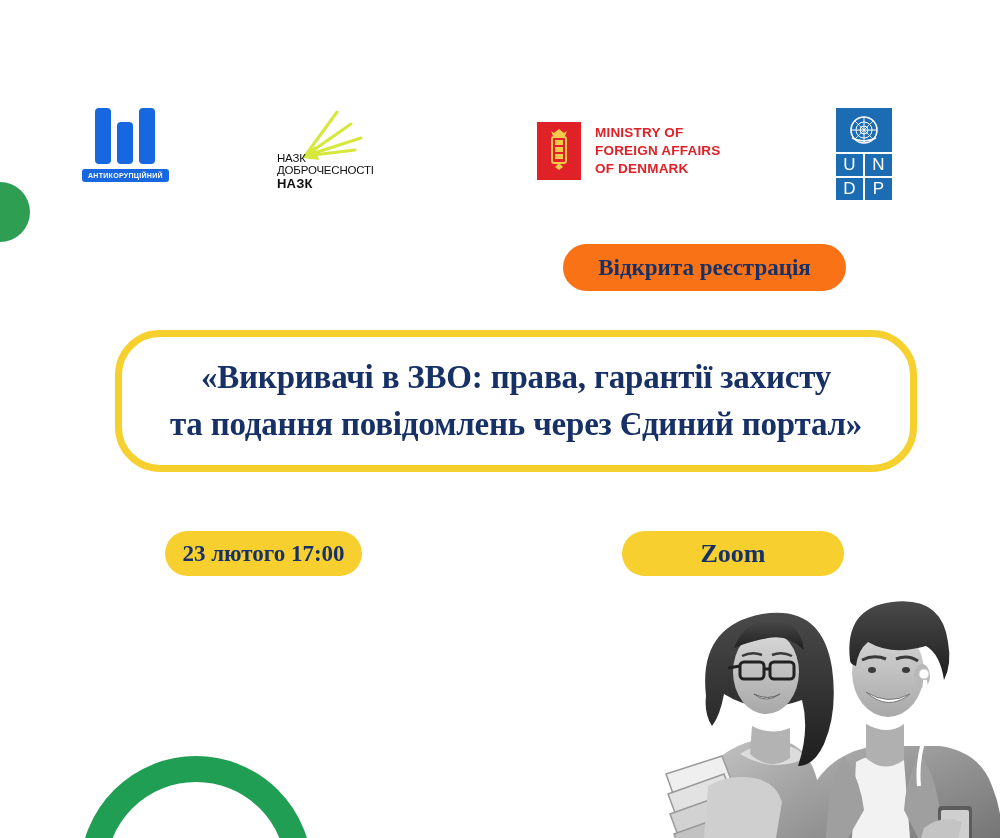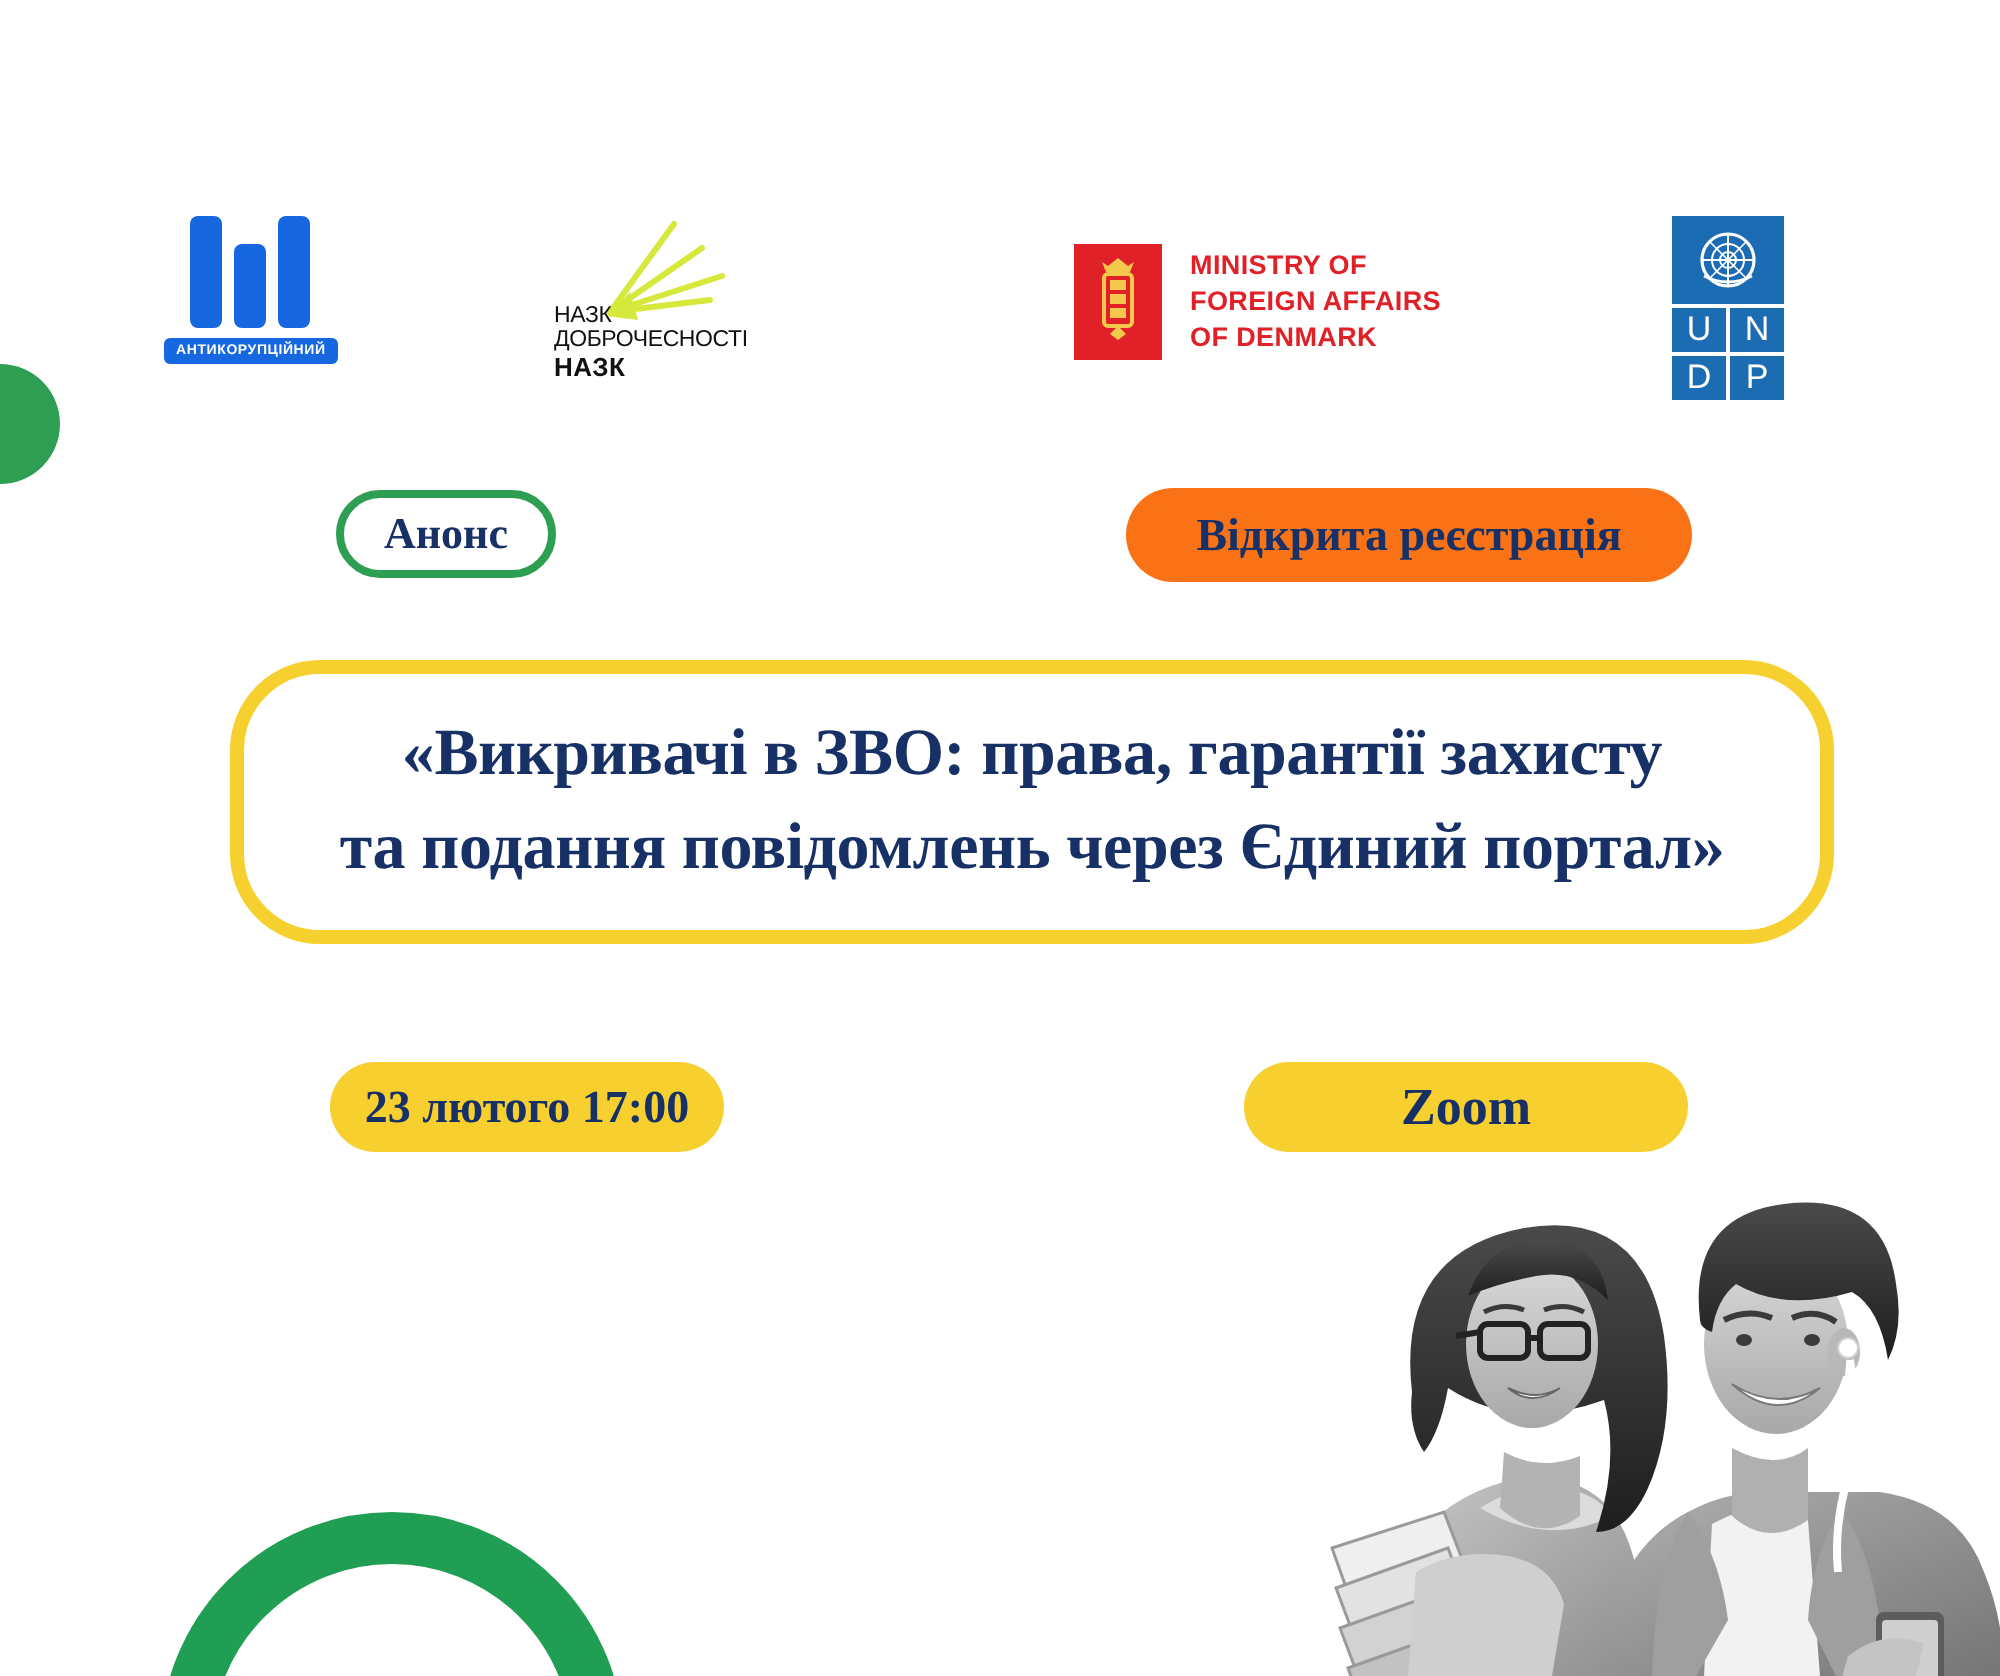--- a/index.html
+++ b/index.html
@@ -312,21 +312,20 @@
         <div class="undp-grid">
           <div class="undp-cell">U</div>
           <div class="undp-cell">N</div>
           <div class="undp-cell">D</div>
           <div class="undp-cell">P</div>
         </div>
       </div>
     </div>
   </div>
 
-  <div class="pill pill-anons">Анонс</div>
 
   <div class="pill pill-registration">Відкрита реєстрація</div>
 
   <div class="title-box">
     <div class="title-line">«Викривачі в ЗВО: права, гарантії захисту</div>
     <div class="title-line">та подання повідомлень через Єдиний портал»</div>
   </div>
 
   <div class="pill pill-date">23 лютого 17:00</div>
 

